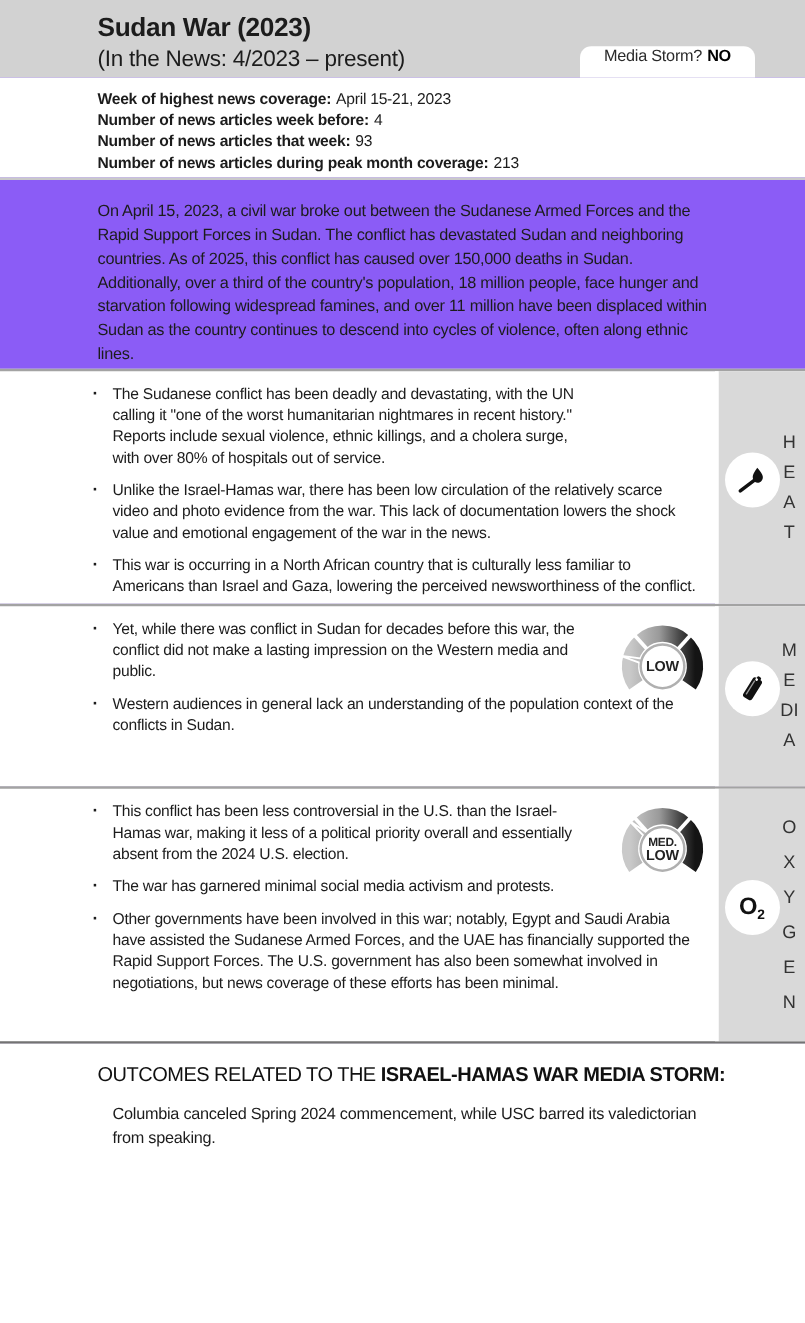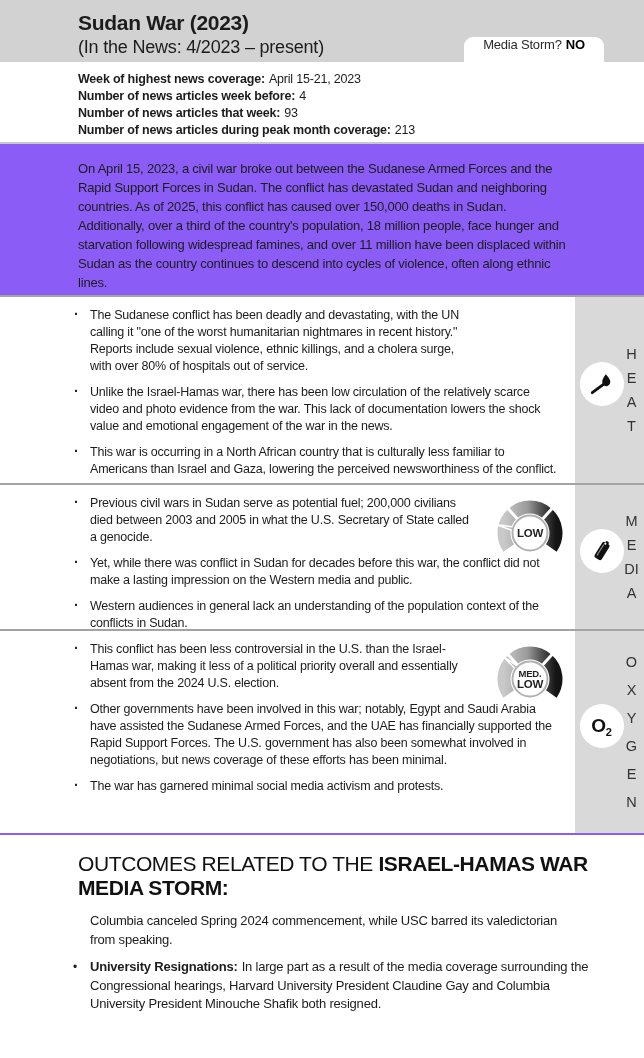--- a/index.html
+++ b/index.html
@@ -28,21 +28,21 @@
   .stats { height:80px; padding:9px 0 0 78px; background:#fff; }
   .stat-row { font-size:12.5px; line-height:17px; }
   .stat-row .lbl { font-weight:bold; margin-right:4px; }
   .divider { height:2px; background:#c9c9c9; }
   
   .intro { height:151px; padding:15px 70px 0 78px; font-size:13px; line-height:19px; }
   
   .factor { display:flex; border-top:2px solid #a3a3a3; background:#fff; }
   .sec-heat { height:188px; }
   .sec-fuel { height:146px; }
-  .sec-oxygen { height:206px; border-bottom:2px solid #8b5cf6; }
+  .sec-oxygen { height:206px; border-bottom:2px solid #737373; }
   .factor-content { flex:1; position:relative; padding:10px 0 0 0; }
   .bullets { list-style:none; }
   .bullets li {
     position:relative; padding:0 14px 0 90px; margin-bottom:9px;
     font-size:12.5px; line-height:17px;
   }
   .bullets li::before {
     content:"·"; position:absolute; left:74px; top:-1px;
     font-weight:bold; font-size:14px; color:#1c1c1c;
   }
@@ -59,21 +59,21 @@
   }
   .rail-letters {
     width:16px; word-break:break-all; text-align:center;
     font-size:14.5px; line-height:24px; color:#333; letter-spacing:0;
   }
   .rail-letters.tall { line-height:28px; }
   .o2-main { font-size:19px; font-weight:bold; color:#111; }
   .o2-sub { font-size:11px; font-weight:bold; color:#111; vertical-align:-4px; }
   
   .outcomes { height:223px; padding-top:17px; background:#fff; }
-  .outcomes-heading { margin-left:78px; font-size:21px; letter-spacing:-0.4px; color:#111; }
+  .outcomes-heading { margin-left:78px; font-size:16px; letter-spacing:-0.4px; color:#111; }
   .outcomes-heading .bold { font-weight:bold; }
   .outcomes-intro { margin:12px 60px 0 90px; font-size:13px; line-height:18.5px; }
   .outcome-list { list-style:none; margin-top:9px; }
   .outcome-list li {
     position:relative; padding:0 55px 0 90px; margin-bottom:9px;
     font-size:13px; line-height:18.5px;
   }
   .outcome-list li::before {
     content:"•"; position:absolute; left:73px; top:0; font-size:12px; color:#1c1c1c;
   }
@@ -139,21 +139,20 @@
           <path d="M15.5 3 C13 6.5 11.8 8.6 12.3 10.8 C12.8 13.2 15 14.5 17 13.8 C19.3 13 20.3 10.4 19.2 8.1 C18.3 6.2 16.8 4.4 15.5 3 Z" fill="#111"></path>
         </svg>
       </div>
       <div class="rail-letters">HEAT</div>
     </div>
   </div>
 
   <div class="factor sec-fuel">
     <div class="factor-content">
       <ul class="bullets">
-        <li>Previous civil wars in Sudan serve as potential fuel; 200,000 civilians died between 2003 and 2005 in what the U.S. Secretary of State called a genocide.</li>
         <li>Yet, while there was conflict in Sudan for decades before this war, the conflict did not make a lasting impression on the Western media and public.</li>
         <li>Western audiences in general lack an understanding of the population context of the conflicts in Sudan.</li>
       </ul>
       <div class="gauge">
         <svg viewBox="0 0 80 80" width="80" height="80">
           <path d="M 18.7 56.9 A 26 26 0 1 1 61.3 56.9" fill="none" stroke="url(#gaugeGrad)" stroke-width="13"></path>
           <line x1="40" y1="42" x2="9.9" y2="8.6" stroke="#fff" stroke-width="3"></line>
           <line x1="40" y1="42" x2="70.1" y2="8.6" stroke="#fff" stroke-width="3"></line>
           <polygon points="40,7 36.5,40 43.5,40" fill="#bdbdbd" stroke="#fff" stroke-width="1.5" transform="rotate(-76 40 42)"></polygon>
           <circle cx="40" cy="42" r="17.5" fill="#fff" stroke="#b0b0b0" stroke-width="2"></circle>
@@ -174,22 +173,22 @@
         </svg>
       </div>
       <div class="rail-letters">MEDIA</div>
     </div>
   </div>
 
   <div class="factor sec-oxygen">
     <div class="factor-content">
       <ul class="bullets">
         <li>This conflict has been less controversial in the U.S. than the Israel-Hamas war, making it less of a political priority overall and essentially absent from the 2024 U.S. election.</li>
+        <li>The war has garnered minimal social media activism and protests.</li>
         <li>Other governments have been involved in this war; notably, Egypt and Saudi Arabia have assisted the Sudanese Armed Forces, and the UAE has financially supported the Rapid Support Forces. The U.S. government has also been somewhat involved in negotiations, but news coverage of these efforts has been minimal.</li>
-        <li>The war has garnered minimal social media activism and protests.</li>
       </ul>
       <div class="gauge">
         <svg viewBox="0 0 80 80" width="80" height="80">
           <path d="M 18.7 56.9 A 26 26 0 1 1 61.3 56.9" fill="none" stroke="url(#gaugeGrad)" stroke-width="13"></path>
           <line x1="40" y1="42" x2="9.9" y2="8.6" stroke="#fff" stroke-width="3"></line>
           <line x1="40" y1="42" x2="70.1" y2="8.6" stroke="#fff" stroke-width="3"></line>
           <polygon points="40,7 36.5,40 43.5,40" fill="#bdbdbd" stroke="#fff" stroke-width="1.5" transform="rotate(-50 40 42)"></polygon>
           <circle cx="40" cy="42" r="17.5" fill="#fff" stroke="#b0b0b0" stroke-width="2"></circle>
           <text x="40" y="39.5" text-anchor="middle" font-size="9.5" font-weight="bold" fill="#222">MED.</text>
           <text x="40" y="51" text-anchor="middle" font-size="11.5" font-weight="bold" fill="#222">LOW</text>
@@ -206,19 +205,16 @@
       <div class="rail-letters tall">OXYGEN</div>
     </div>
   </div>
 
   <div class="outcomes">
     <div class="outcomes-heading">
       <span>OUTCOMES RELATED TO THE </span><span class="bold">ISRAEL-HAMAS WAR MEDIA STORM:</span>
     </div>
     <div class="outcomes-intro">Columbia canceled Spring 2024 commencement, while USC barred its valedictorian from speaking.</div>
     <ul class="outcome-list">
-      <li>
-        <span class="lead">University Resignations:</span><span>In large part as a result of the media coverage surrounding the Congressional hearings, Harvard University President Claudine Gay and Columbia University President Minouche Shafik both resigned.</span>
-      </li>
     </ul>
   </div>
 
 </div>
 
 </body></html>

